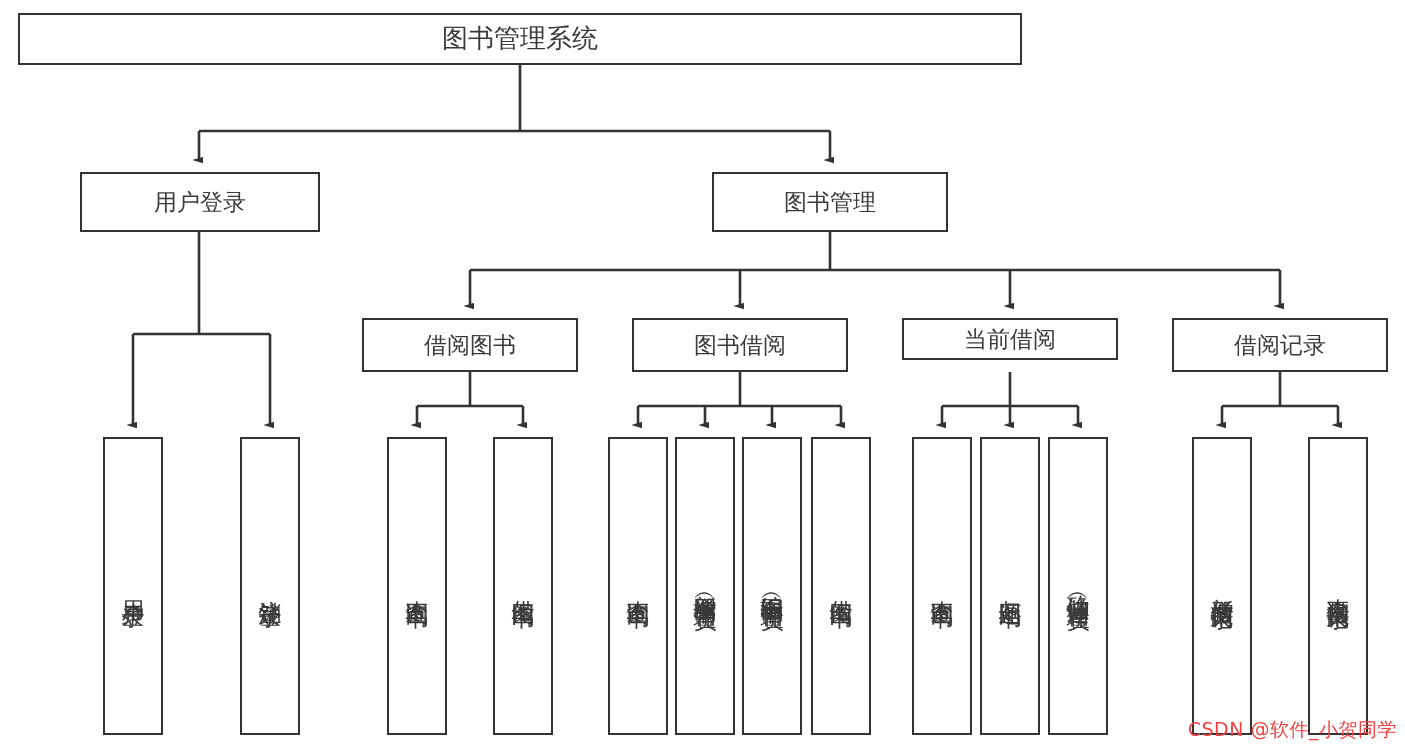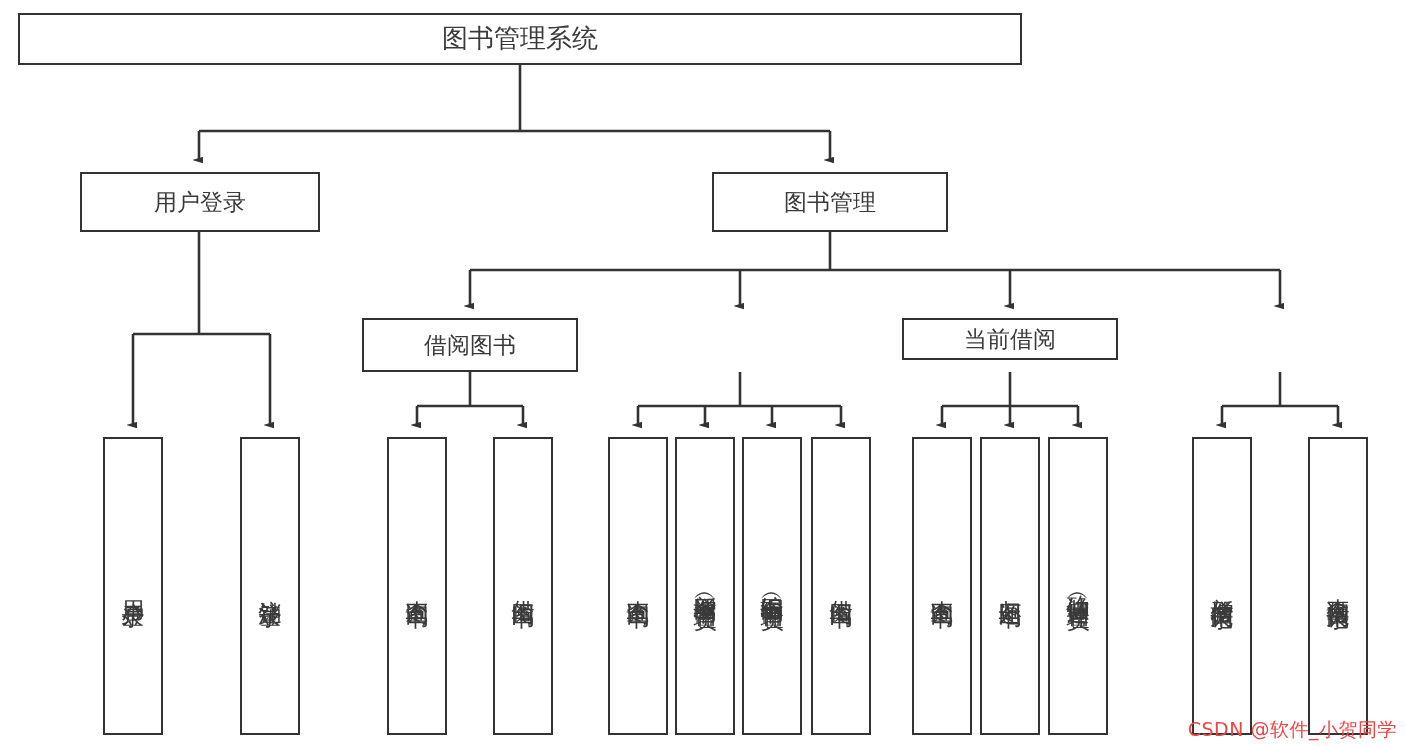--- a/index.html
+++ b/index.html
@@ -129,22 +129,28 @@
   <div class="node horiz" style="left:80px; top:172px; width:240px; height:60px;">
     <span class="label">用户登录</span>
   </div>
   <div class="node horiz" style="left:712px; top:172px; width:236px; height:60px;">
     <span class="label">图书管理</span>
   </div>
 
   <div class="node horiz" style="left:362px; top:318px; width:216px; height:54px;">
     <span class="label">借阅图书</span>
   </div>
+  <div class="node horiz" style="left:632px; top:318px; width:216px; height:54px;">
+    <span class="label">图书借阅</span>
+  </div>
   <div class="node horiz" style="left:902px; top:318px; width:216px; height:42px;">
     <span class="label">当前借阅</span>
+  </div>
+  <div class="node horiz" style="left:1172px; top:318px; width:216px; height:54px;">
+    <span class="label">借阅记录</span>
   </div>
 
   <div class="node vert" style="left:103px; top:437px; width:60px; height:298px;">
     <span class="label">用户登录</span>
   </div>
   <div class="node vert" style="left:240px; top:437px; width:60px; height:298px;">
     <span class="label">注销登录</span>
   </div>
 
   <div class="node vert" style="left:387px; top:437px; width:60px; height:298px;">

